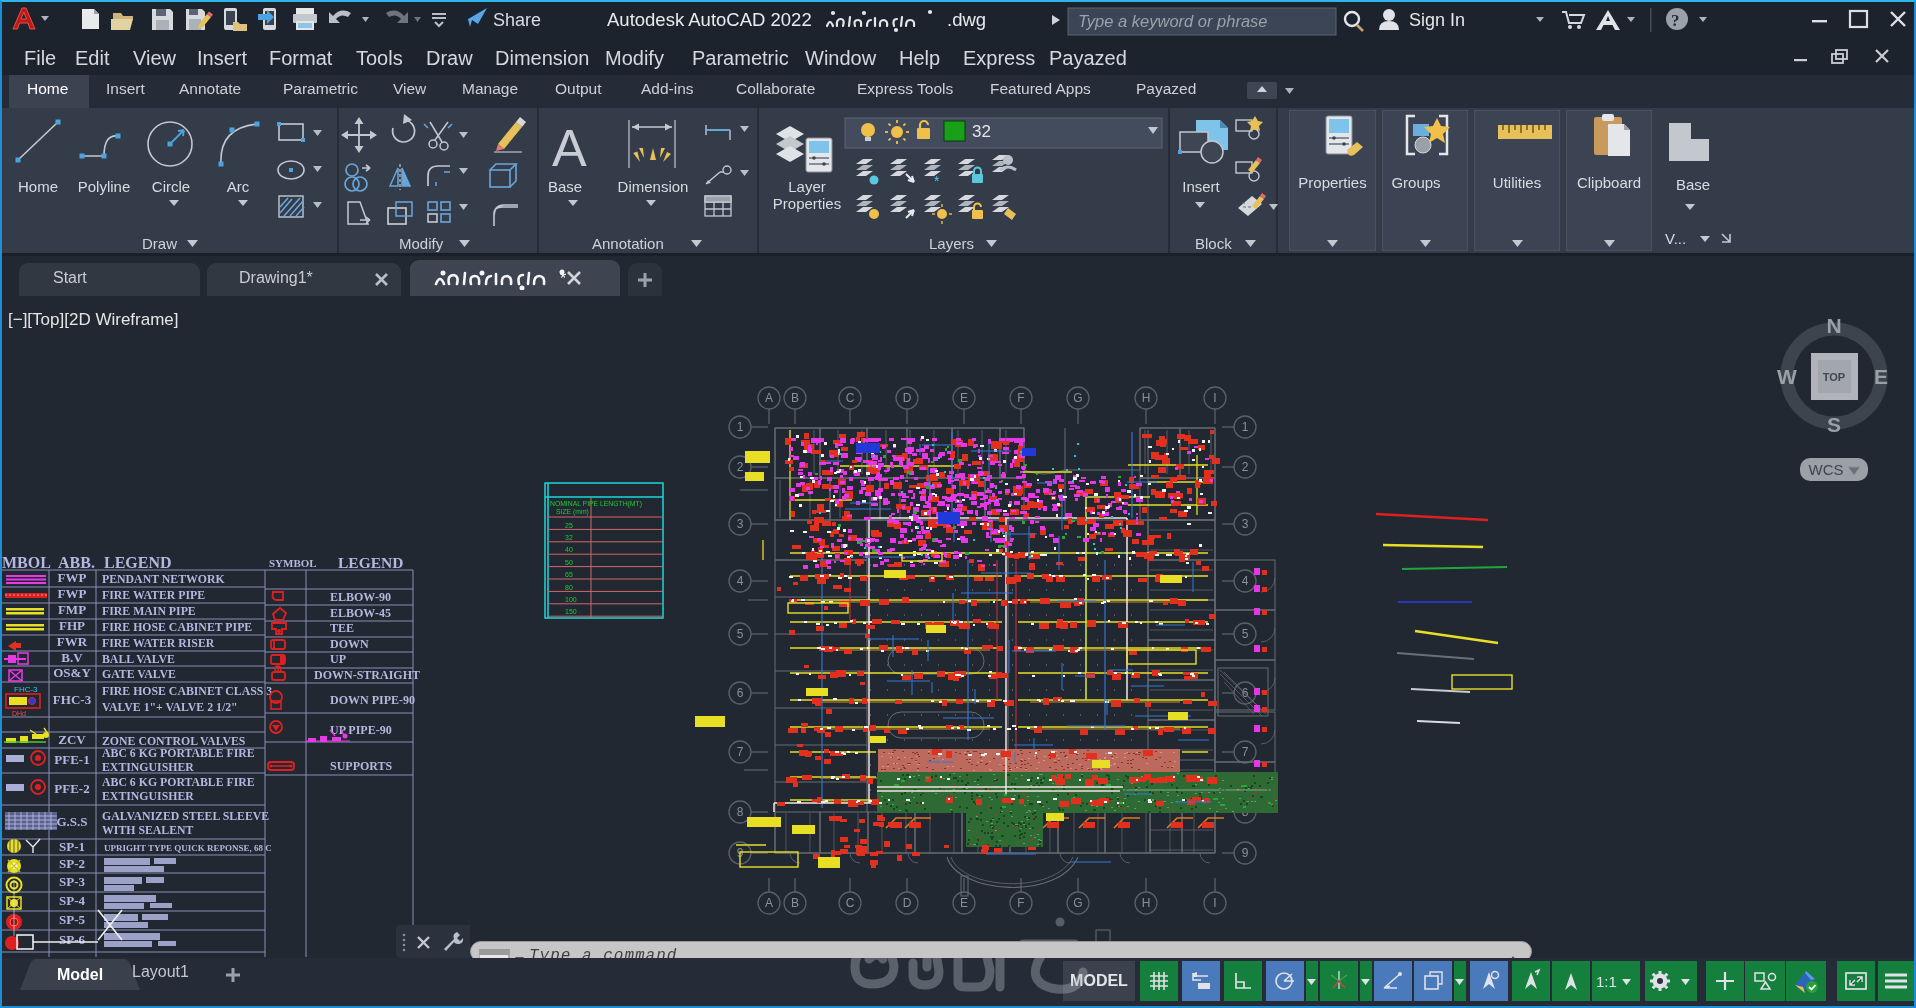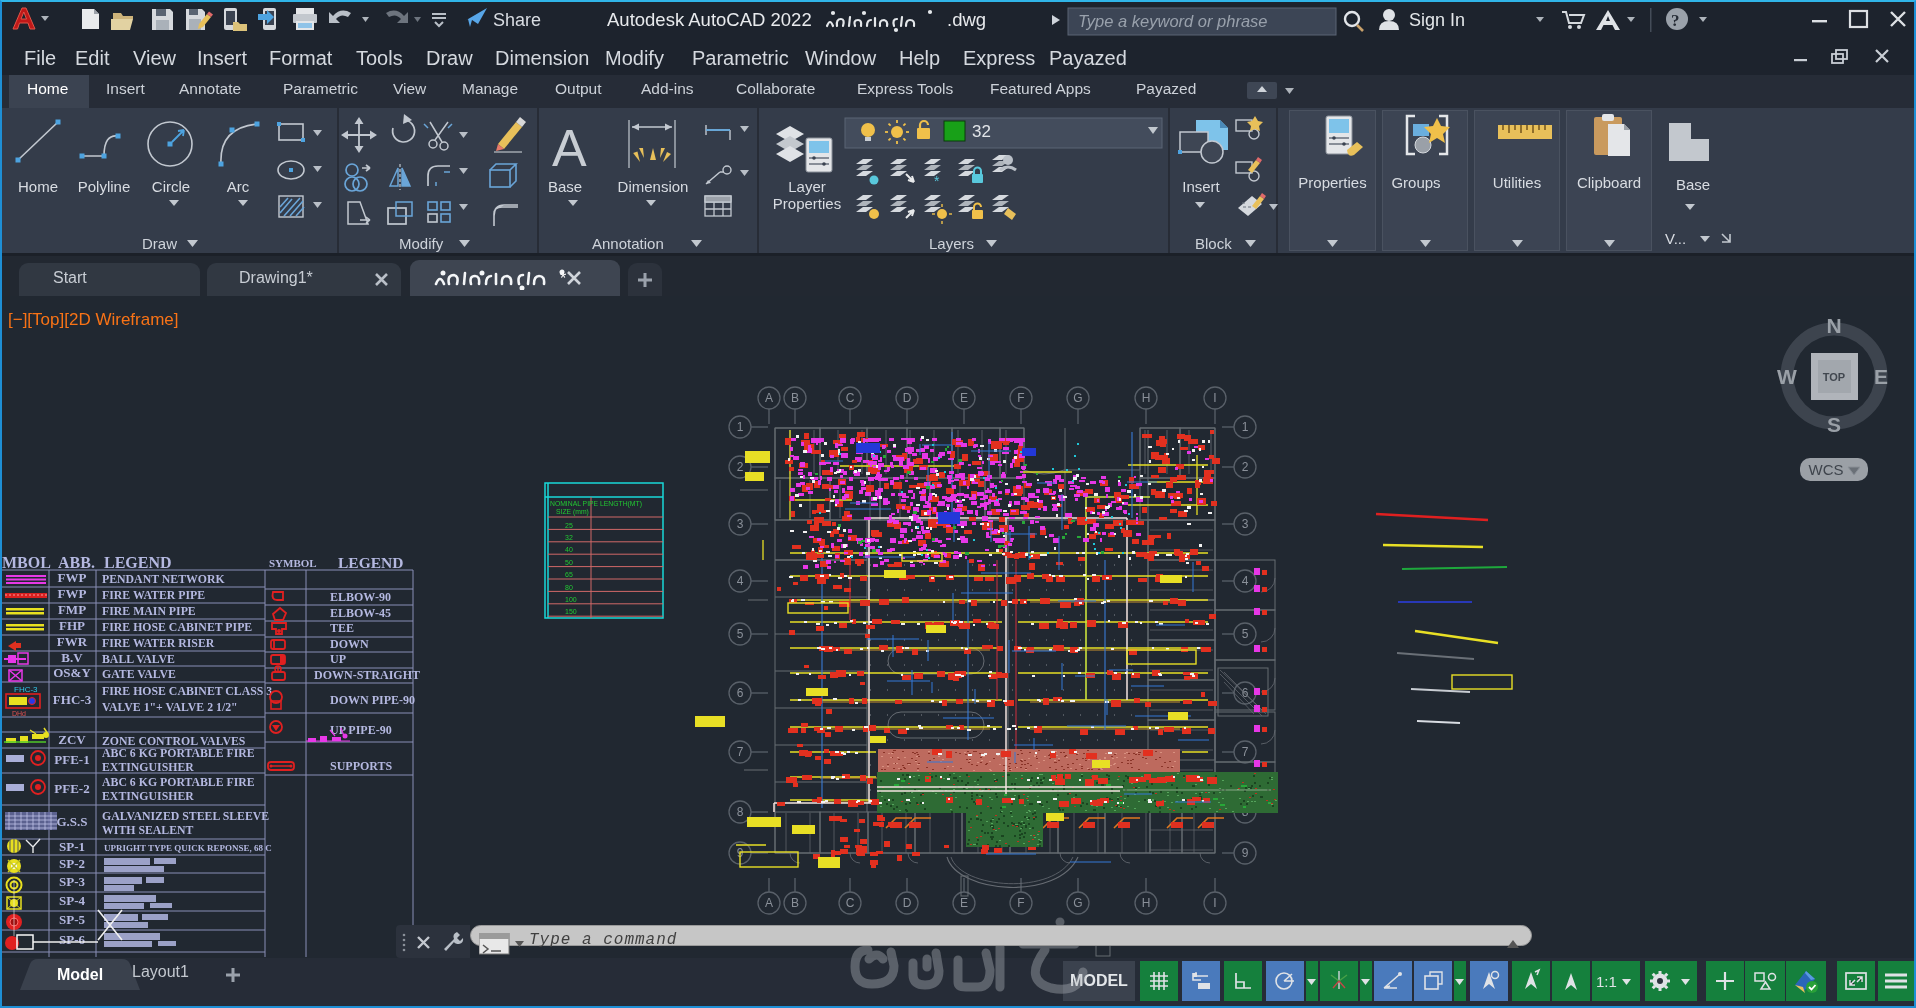--- a/index.html
+++ b/index.html
@@ -13,24 +13,24 @@
 .rtab{position:absolute;top:5px;font-size:15.5px;color:#ccd1d8;}
 #hometab{position:absolute;left:9px;top:0px;width:80px;height:33px;background:#3b4351;}
 #ribbon{left:0;top:108px;width:1916px;height:145px;background:#343c4a;}
 #ribbon .divider{position:absolute;top:0;width:2px;height:145px;background:#272c36;}
 .biglabel{position:absolute;font-size:15px;color:#d8dce2;text-align:center;}
 .panellabel{position:absolute;top:127px;font-size:15px;color:#ced3da;}
 #ribbonbottom{left:0;top:253px;width:1916px;height:3px;background:#1b2028;}
 #filetabs{left:0;top:256px;width:1916px;height:40px;background:#222831;}
 .ftab{position:absolute;top:7px;height:33px;background:#313842;border-radius:9px 9px 0 0;color:#c8cdd4;font-size:16px;}
 #viewport{left:0;top:296px;width:1916px;height:662px;background:#212831;overflow:hidden;}
-#vplabel{position:absolute;left:8px;top:14px;color:#f97316;font-size:17px;}
+#vplabel{position:absolute;left:8px;top:14px;color:#e5e5e5;font-size:17px;}
 #cmdbar{position:absolute;left:396px;top:629px;width:1136px;height:33px;z-index:6;}
 #cmdleft{position:absolute;left:0;top:0;width:74px;height:33px;background:#2c323d;border-radius:4px 0 0 4px;}
-#cmdinput{position:absolute;left:74px;top:0;width:1062px;height:21px;background:#c6c6c6;border:1px solid #9a9a9a;border-radius:12px;}
+#cmdinput{position:absolute;left:74px;top:16px;width:1062px;height:21px;background:#c6c6c6;border:1px solid #9a9a9a;border-radius:12px;}
 #cmdtext{position:absolute;left:58px;top:5px;font-family:"Liberation Mono",monospace;font-style:italic;font-size:16px;letter-spacing:1px;color:#3f3f3f;}
 #bottombar{left:0;top:958px;width:1916px;height:48px;background:#262c37;}
 .mtab{position:absolute;top:2px;height:30px;font-size:16px;color:#c3c8cf;}
 
 .sbtn{position:absolute;top:3px;height:40px;background:#15803d;display:flex;align-items:center;justify-content:center;}
 .sbtn.on{background:#4a7abc;}
 #watermark{left:838px;top:908px;width:270px;height:100px;z-index:5;pointer-events:none;}
 </style>
 </head><body>
 <div id="titlebar" class="abs">

